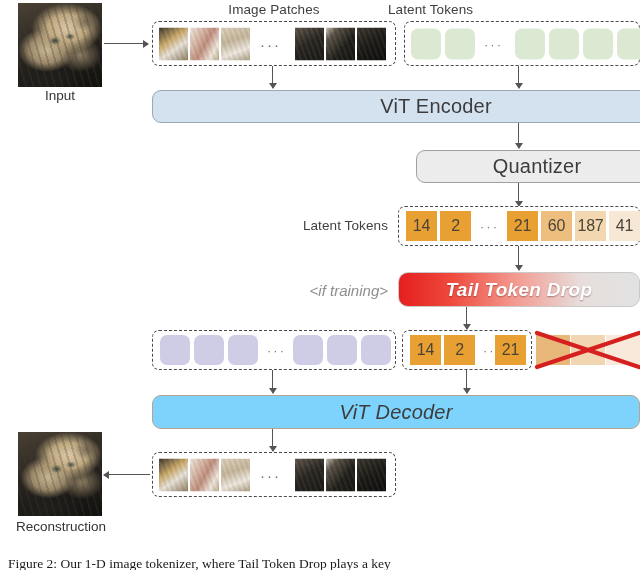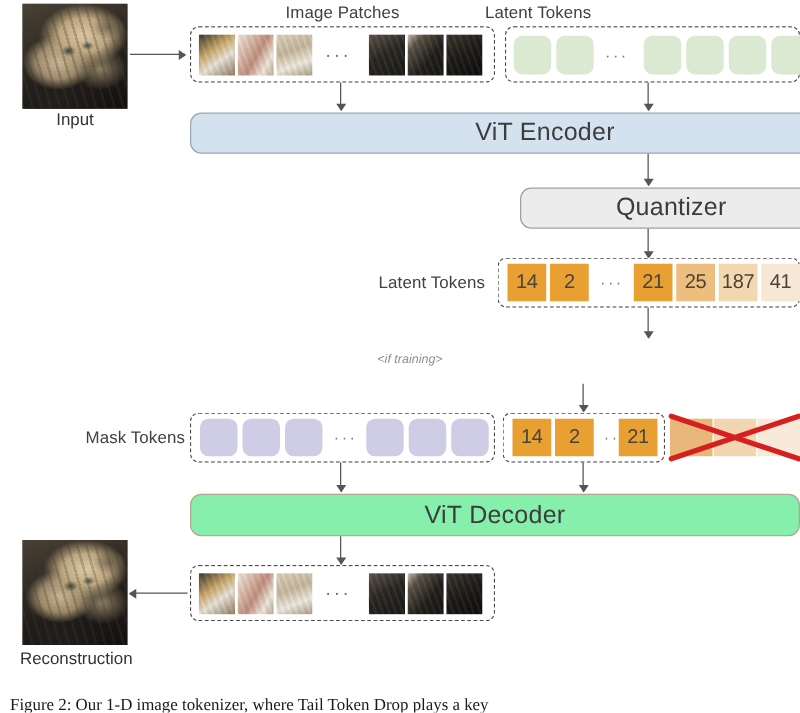--- a/index.html
+++ b/index.html
@@ -28,25 +28,25 @@
     white-space: nowrap;
     letter-spacing: 0.1px;
   }
   .label-right { text-align: right; }
   .caption-label {
     font-size: 13.5px;
     color: #333;
     white-space: nowrap;
   }
   .cond-label {
-    font-size: 10px;
+    font-size: 15px;
     font-style: italic;
     color: #8e8e8e;
     white-space: nowrap;
-    text-align: center;
+    text-align: right;
   }
 
   
   .photo {
     position: absolute;
     overflow: hidden;
     background: #2b2722;
   }
 
   
@@ -176,22 +176,23 @@
   }
   .block-encoder {
     background: #d4e2f0;
     border: 1.2px solid #9aa7b4;
   }
   .block-quantizer {
     background: #ececec;
     border: 1.2px solid #a0a0a0;
   }
   .block-decoder {
-    background: #86efac;
+    background: #7dd3fc;
     border: 1.2px solid #b5a694;
+    font-style: italic;
   }
   .block-drop {
     background: linear-gradient(90deg,#e51f1f 0%,#ef4a3e 22%,#f3998f 48%,#e6dedc 76%,#e2e2e2 100%);
     border: 1.2px solid #c9c9c9;
     border-radius: 10px;
     color: #ffffff;
     font-size: 19px;
     font-weight: bold;
     font-style: italic;
     letter-spacing: 0.3px;
@@ -308,33 +309,33 @@
 
   <div class="arrow-v" style="left:518px; top:183px; height:23px;"></div>
 
   <div class="abs label label-right" style="left:258px; top:218px; width:130px;">Latent Tokens</div>
 
   <div class="dash-group" style="left:398px; top:206px; width:242px; height:40px;">
     <div class="tok-code" style="left:7px; width:31px; height:30px; background:#e8a033;">14</div>
     <div class="tok-code" style="left:41px; width:31px; height:30px; background:#e8a033;">2</div>
     <div class="dots dots-sm" style="left:81px;">···</div>
     <div class="tok-code" style="left:108px; width:31px; height:30px; background:#e8a033;">21</div>
-    <div class="tok-code" style="left:142px; width:31px; height:30px; background:#edbe7e;">25</div>
+    <div class="tok-code" style="left:142px; width:31px; height:30px; background:#edbe7e;">60</div>
     <div class="tok-code" style="left:176px; width:31px; height:30px; background:#f2d7b0;">187</div>
     <div class="tok-code" style="left:210px; width:31px; height:30px; background:#f7e8d5;">41</div>
   </div>
 
   <div class="arrow-v" style="left:518px; top:246px; height:24px;"></div>
 
   <div class="abs cond-label" style="left:268px; top:282px; width:120px;">&lt;if training&gt;</div>
 
+  <div class="block block-drop" style="left:398px; top:272px; width:242px; height:35px;">Tail Token Drop</div>
 
   <div class="arrow-v" style="left:466px; top:307px; height:22px;"></div>
 
-  <div class="abs label label-right" style="left:18px; top:342px; width:130px;">Mask Tokens</div>
 
   <div class="dash-group" style="left:152px; top:330px; width:244px; height:40px;">
     <div class="tok-round tok-mask" style="left:7px;   width:30px; height:30px;"></div>
     <div class="tok-round tok-mask" style="left:41px;  width:30px; height:30px;"></div>
     <div class="tok-round tok-mask" style="left:75px;  width:30px; height:30px;"></div>
     <div class="dots dots-sm" style="left:114px;">···</div>
     <div class="tok-round tok-mask" style="left:140px; width:30px; height:30px;"></div>
     <div class="tok-round tok-mask" style="left:174px; width:30px; height:30px;"></div>
     <div class="tok-round tok-mask" style="left:208px; width:30px; height:30px;"></div>
   </div>

